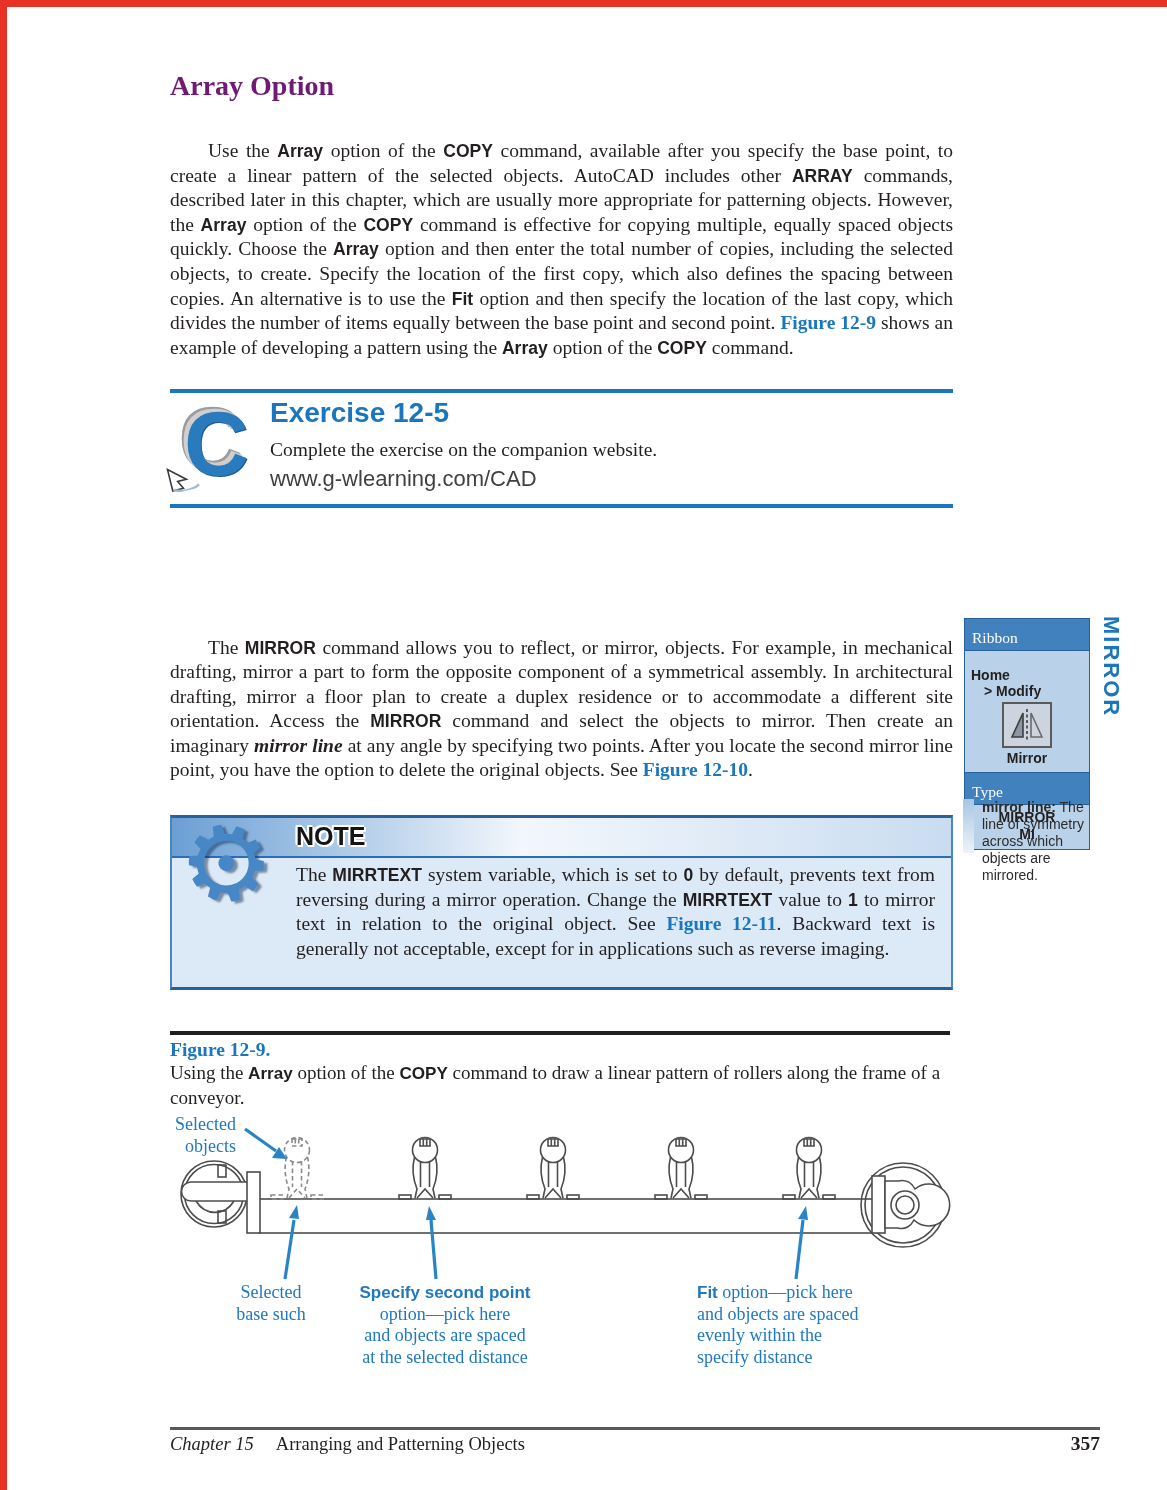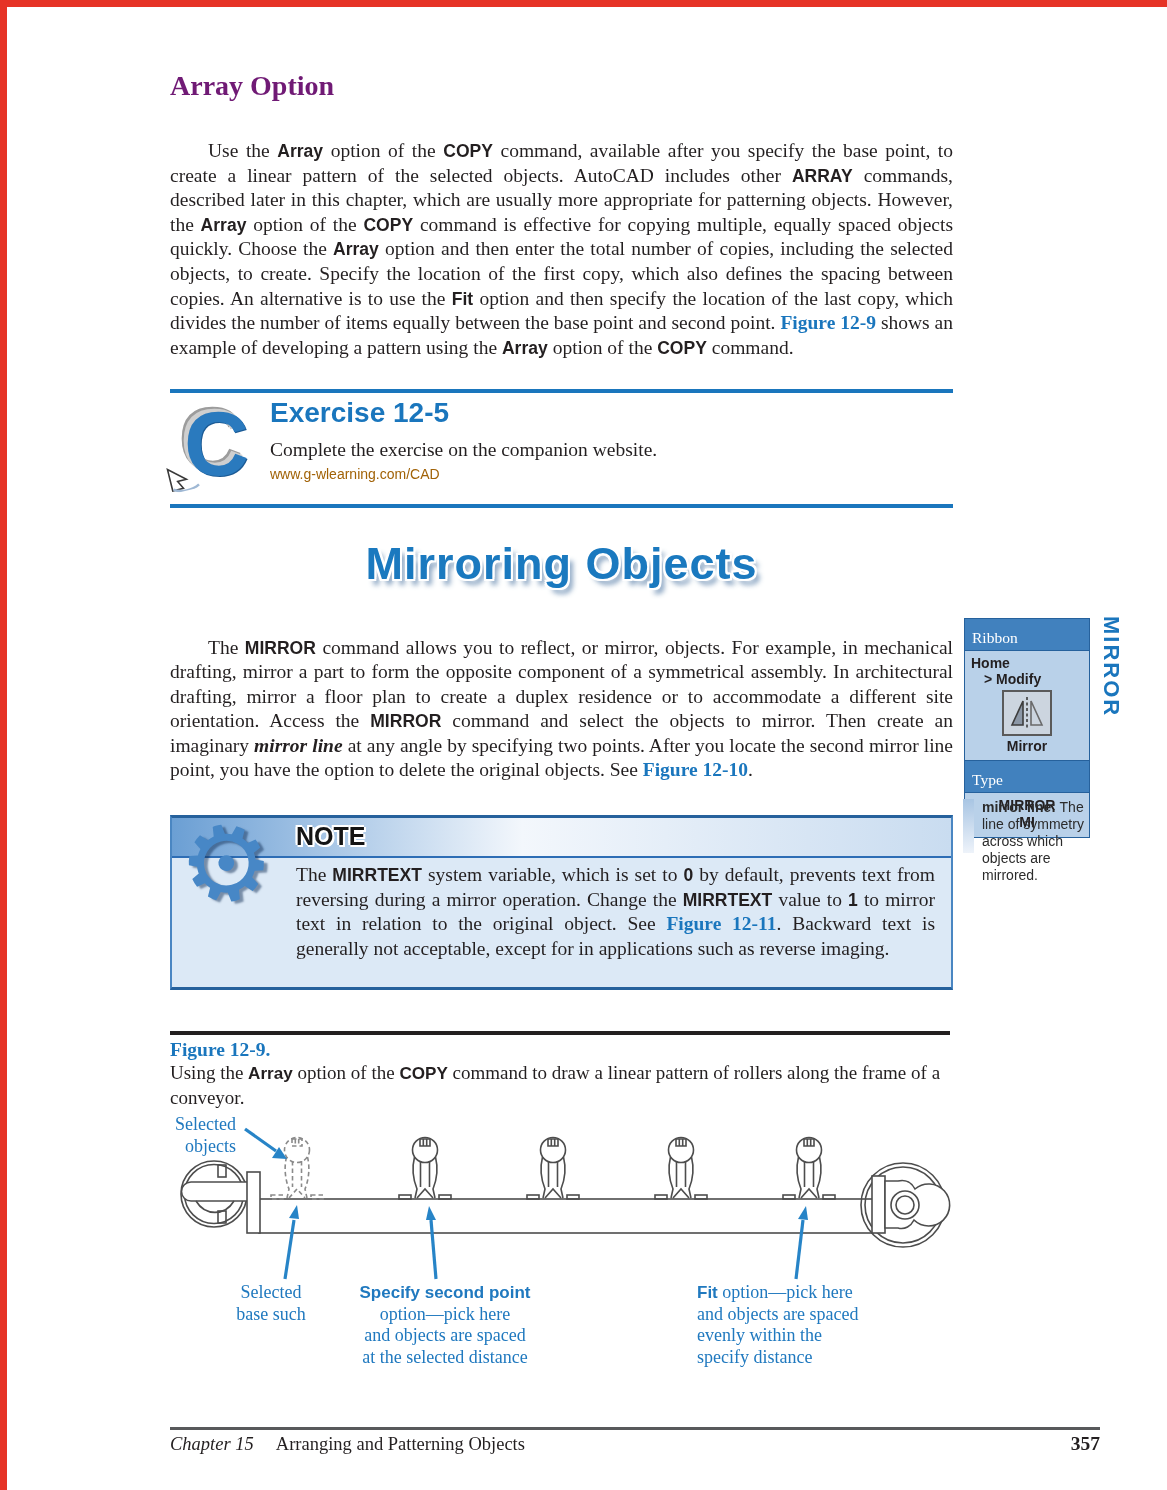--- a/index.html
+++ b/index.html
@@ -28,29 +28,29 @@
   .exercise{position:absolute;left:170px;top:389px;width:783px;height:111px;
             border-top:4px solid #1a76bd;border-bottom:4px solid #1a76bd;}
   .ex-logo{position:absolute;left:0px;top:6px;width:100px;height:100px;}
   .ex-c{position:absolute;left:14px;top:-4px;font-family:"Liberation Sans",sans-serif;font-weight:900;
         font-size:90px;line-height:98px;color:#2a7abe;
         text-shadow:-4px -3px 0 #cfcfcf,-6px -5px 0 #9c9c9c,1px 1px 0 #1b5a94;}
   .ex-cursor{position:absolute;left:-4px;top:58px;transform:rotate(-14deg);}
   .ex-title{position:absolute;left:100px;top:4px;font-family:Liberation Sans, sans-serif;
             font-weight:900;font-size:28px;color:#1a76bd;}
   .ex-body{position:absolute;left:100px;top:46px;font-size:19.5px;}
-  .ex-url{position:absolute;left:100px;top:73px;font-family:"Liberation Sans",sans-serif;font-size:14px;color:#a16207;}
+  .ex-url{position:absolute;left:100px;top:73px;font-family:"Liberation Sans",sans-serif;font-size:22px;color:#404040;}
 
   
   .sidebar{position:absolute;left:964px;top:618px;width:126px;border:1px solid #26619c;
            background:#b9d1e9;font-family:"Liberation Sans",sans-serif;box-sizing:border-box;}
   .sb-header{background:#4181be;color:#fff;font-family:"Liberation Serif",serif;font-size:15.5px;
              padding:10px 7px 3px;border-bottom:1px solid #26619c;}
   .sb-header.second{border-top:1px solid #26619c;}
-  .sb-body1{padding:4px 6px 4px;}
+  .sb-body1{padding:16px 6px 4px;}
   .sb-home{font-weight:bold;font-size:14px;}
   .sb-modify{font-weight:bold;font-size:14px;margin-left:13px;}
   .tool-btn{width:46px;height:42px;margin:3px auto 2px;background:#ccd5df;border:2px solid #5a5a5a;
             display:flex;align-items:center;justify-content:center;}
   .tool-label{text-align:center;font-weight:bold;font-size:14px;padding-bottom:2px;}
   .sb-body2{padding:4px 0 6px;text-align:center;font-weight:bold;font-size:14px;line-height:17px;}
 
   .vtab{position:absolute;left:1098px;top:616px;writing-mode:vertical-rl;
         font-family:"Liberation Sans",sans-serif;font-weight:bold;font-size:22px;
         letter-spacing:2px;color:#1a76bd;}
@@ -117,21 +117,20 @@
       <svg class="ex-cursor" width="34" height="34" viewBox="0 0 34 34">
         <polygon points="3,31 3,9 19,23 10,23 14,31" fill="#ffffff" stroke="#3a3a3a" stroke-width="1.6"></polygon>
         <path d="M4,30 A18,11 0 0 0 30,31" fill="none" stroke="#9fb8d4" stroke-width="2.5"></path>
       </svg>
     </div>
     <div class="ex-title">Exercise 12-5</div>
     <div class="ex-body">Complete the exercise on the companion website.</div>
     <div class="ex-url">www.g-wlearning.com/CAD</div>
   </div>
 
-  <h1 class="big-title">Mirroring Objects</h1>
   <p class="para" id="para-mirror"><span>The </span><span class="cmd">MIRROR</span><span> command allows you to reflect, or mirror, objects. For example, in mechanical drafting, mirror a part to form the opposite component of a symmetrical assembly. In architectural drafting, mirror a floor plan to create a duplex residence or to accommodate a different site orientation. Access the </span><span class="cmd">MIRROR</span><span> command and select the objects to mirror. Then create an imaginary </span><span class="em">mirror line</span><span> at any angle by specifying two points. After you locate the second mirror line point, you have the option to delete the original objects. See </span><span class="link">Figure 12-10</span><span>.</span></p>
 
   <div class="sidebar">
     <div class="sb-header">Ribbon</div>
     <div class="sb-body1">
       <div class="sb-home">Home</div>
       <div class="sb-modify">&gt; Modify</div>
       <div class="tool-btn">
         <svg width="40" height="36" viewBox="0 0 40 36">
           <line x1="20" y1="2" x2="20" y2="34" stroke="#3d3d3d" stroke-width="1.6" stroke-dasharray="3 2.5"></line>

